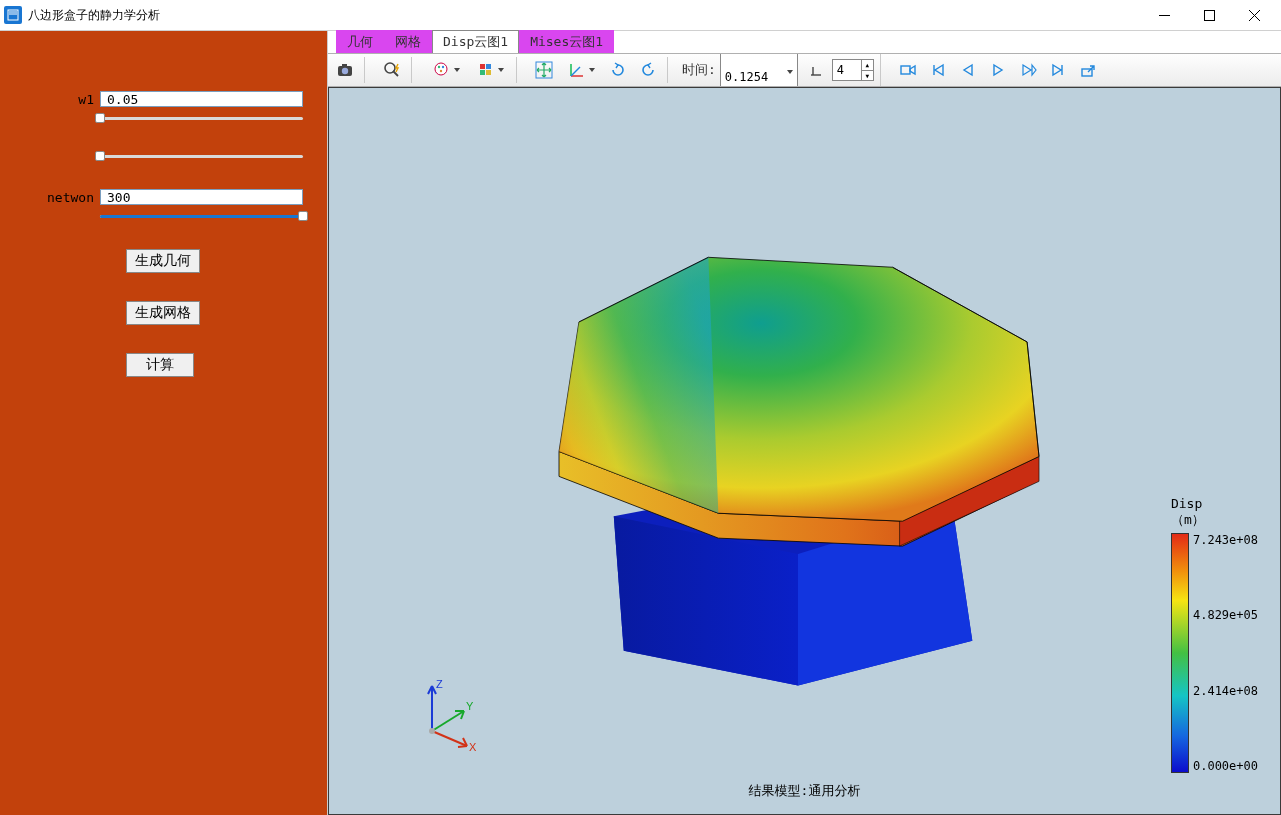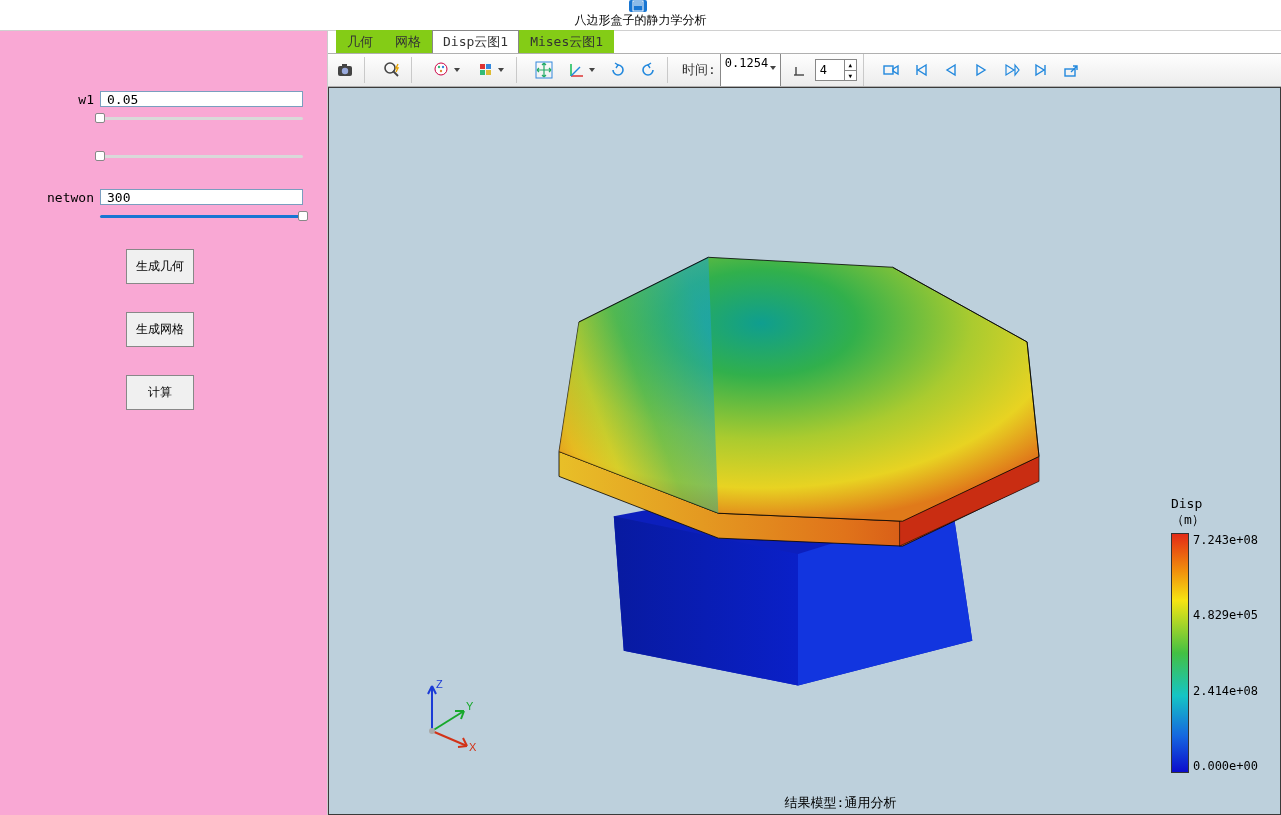--- a/index.html
+++ b/index.html
@@ -13,21 +13,20 @@
     position: relative;
   }
 
   
   .titlebar {
     height: 30px;
     display: flex;
     align-items: center;
     padding: 0 4px;
     background: #fff;
-    flex-direction: column;
   }
   .titlebar .app-icon {
     width: 18px; height: 18px;
     background: #1976d2;
     border-radius: 2px;
     display: inline-flex;
     align-items: center;
     justify-content: center;
     margin-right: 6px;
   }
@@ -49,21 +48,21 @@
     border-top: 1px solid #d0d0d0;
     display: flex;
   }
 
   
   .side {
     width: 328px;
     flex-shrink: 0;
     padding: 60px 24px 9px 24px;
     border-right: 1px solid #ccc;
-    background: #f9a8d4;
+    background: #c2410c;
   }
   .param {
     display: flex;
     align-items: center;
     margin-bottom: 6px;
     gap: 6px;
   }
   .param label {
     width: 70px;
     text-align: right;
@@ -109,25 +108,25 @@
     transform: translateX(-50%);
   }
 
   .btncol {
     margin-left: 102px;
     margin-top: 20px;
   }
   .btncol button {
     display: block;
     min-width: 68px;
-    height: 35px;
+    height: 24px;
     margin-bottom: 28px;
     background: #f0f0f0;
     border: 1px solid #888;
-    font-size: 12px;
+    font-size: 14px;
     font-family: Liberation Sans, sans-serif;
     padding: 0 8px;
   }
 
   
   .viewer {
     flex: 1;
     display: flex;
     flex-direction: column;
     min-width: 0;
@@ -141,21 +140,21 @@
     background: #fff;
   }
   .tab {
     padding: 2px 10px;
     font-family: "SimSun", monospace;
     font-size: 13px;
     color: #333;
     border: 1px solid transparent;
     border-bottom: none;
     cursor: default;
-    background: #84cc16;
+    background: #d946ef;
   }
   .tab.active {
     border-color: #888;
     background: #fff;
   }
 
   .toolbar {
     height: 34px;
     display: flex;
     align-items: center;
@@ -191,25 +190,25 @@
     border-right: 3px solid transparent;
     border-top: 4px solid #444;
     margin-left: 3px;
   }
   .toolbar .lbl {
     font-family: "SimSun", monospace;
     font-size: 13px;
     color: #333;
   }
   .toolbar .timebox {
-    width: 61px; height: 22px;
+    width: 78px; height: 22px;
     border: 1px solid #888;
     background: #fff;
     display: inline-flex;
-    align-items: flex-end;
+    align-items: flex-start;
     padding: 17px 4px;
     font-family: "SimSun", monospace;
     font-size: 12px;
   }
   .toolbar .timebox::after {
     content: "";
     margin-left: auto;
     width: 0; height: 0;
     border-left: 3px solid transparent;
     border-right: 3px solid transparent;
@@ -288,27 +287,26 @@
     flex-direction: column;
     justify-content: space-between;
     margin-left: 4px;
     height: 100%;
     font-size: 12px;
     gap: 37px;
   }
 
   .statusbar {
     position: absolute;
-    bottom: 2px;
+    bottom: 14px;
     left: 50%;
     transform: translateX(-50%);
     font-family: "SimSun", monospace;
     font-size: 13px;
     color:#000;
-    margin-left:36px;
   }
 </style>
 </head>
 <body>
 
 <div class="titlebar">
   <span class="app-icon">
     <svg viewBox="0 0 12 12">
         <rect x="1" y="1" width="10" height="10" fill="none" stroke="#fff" stroke-width="1"></rect>
         <path d="M2 3h8M2 5h8" stroke="#fff" stroke-width="1"></path>

